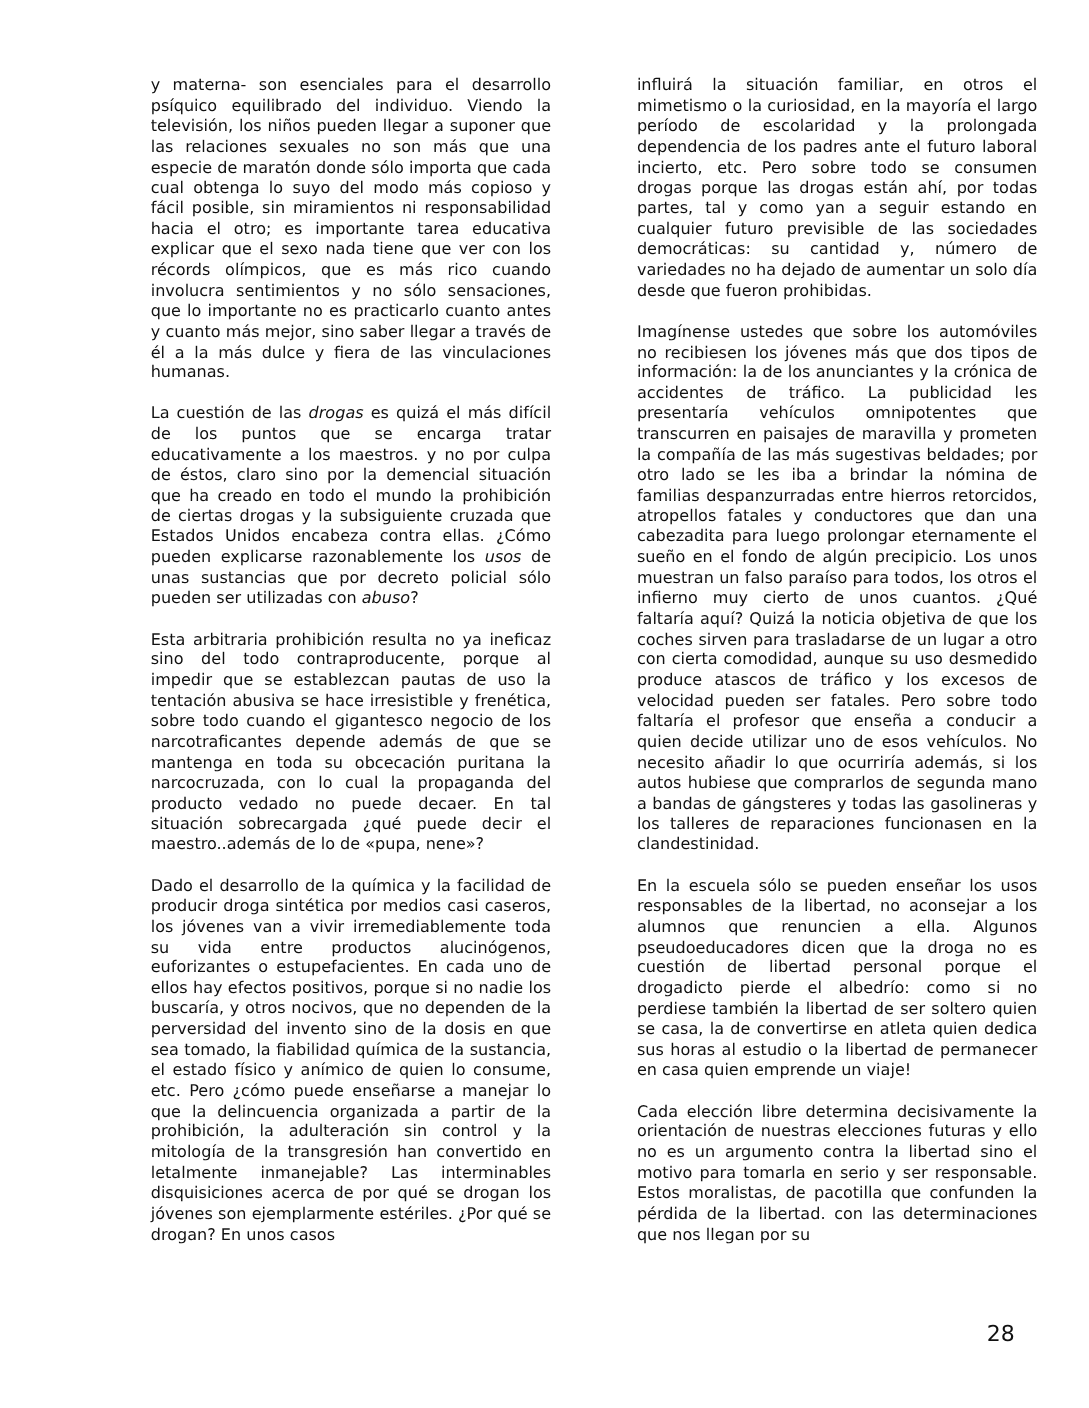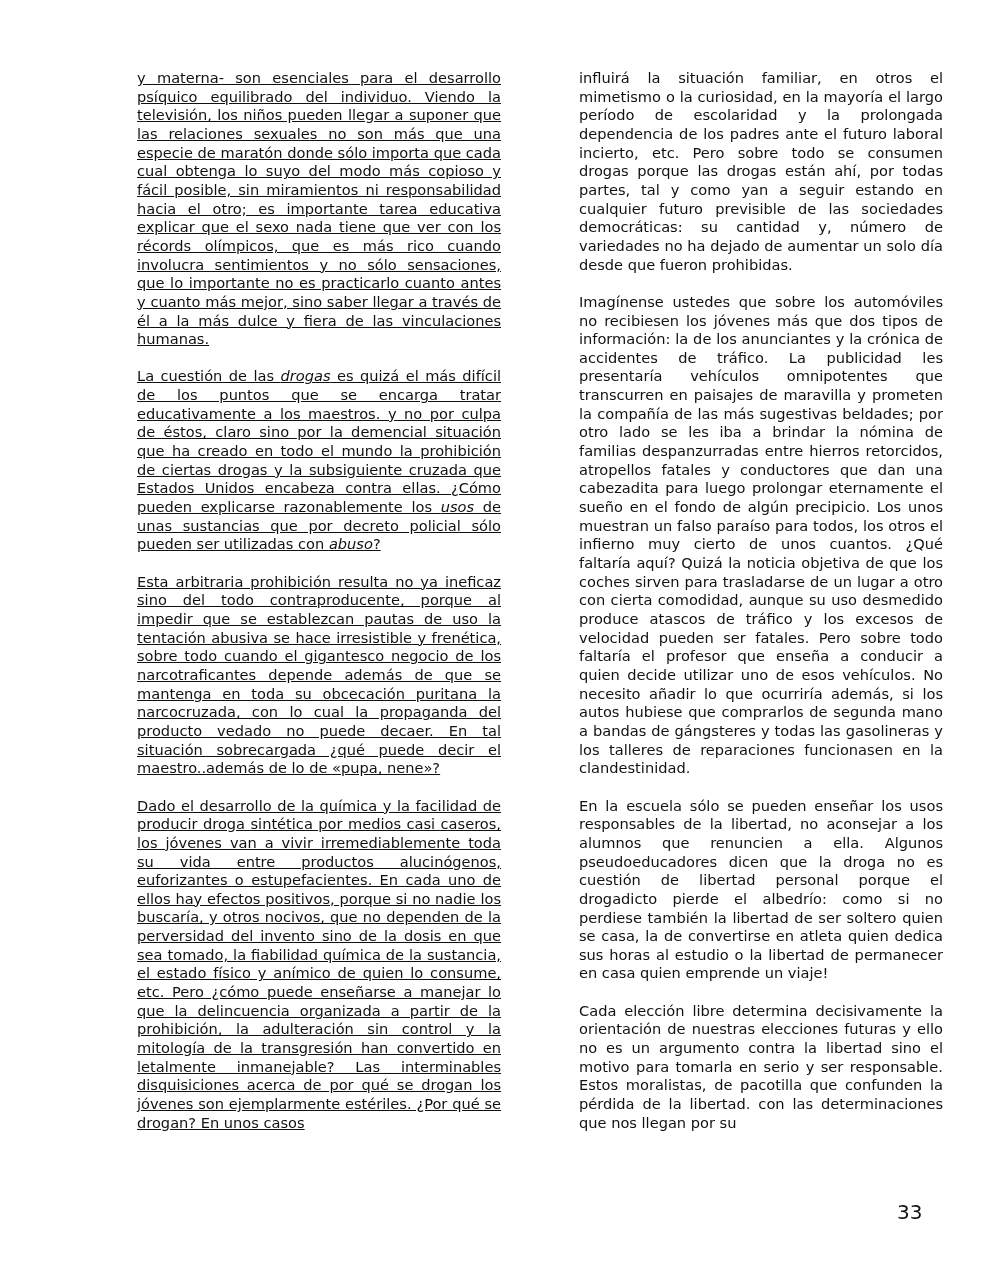--- a/index.html
+++ b/index.html
@@ -17,21 +17,21 @@
     }
     .column {
       position: absolute;
       top: 69px;
       width: 364px;
       font-size: 14.6px;
       line-height: 18.65px;
       text-align: justify;
       letter-spacing: 0px;
     }
-    #col-left { left: 137px; text-decoration: underline; }
+    #col-left { left: 137px; }
     #col-right { left: 579px; }
     .para {
       margin: 0 0 18.65px 0;
     }
     .para:last-child { margin-bottom: 0; }
     .para em { font-style: italic; }
     .page-number {
       position: absolute;
       left: 897px;
       top: 1200px;
@@ -66,13 +66,13 @@
     <span>Imagínense ustedes que sobre los automóviles no recibiesen los jóvenes más que dos tipos de información: la de los anunciantes y la crónica de accidentes de tráfico. La publicidad les presentaría vehículos omnipotentes que transcurren en paisajes de maravilla y prometen la compañía de las más sugestivas beldades; por otro lado se les iba a brindar la nómina de familias despanzurradas entre hierros retorcidos, atropellos fatales y conductores que dan una cabezadita para luego prolongar eternamente el sueño en el fondo de algún precipicio. Los unos muestran un falso paraíso para todos, los otros el infierno muy cierto de unos cuantos. ¿Qué faltaría aquí? Quizá la noticia objetiva de que los coches sirven para trasladarse de un lugar a otro con cierta comodidad, aunque su uso desmedido produce atascos de tráfico y los excesos de velocidad pueden ser fatales. Pero sobre todo faltaría el profesor que enseña a conducir a quien decide utilizar uno de esos vehículos. No necesito añadir lo que ocurriría además, si los autos hubiese que comprarlos de segunda mano a bandas de gángsteres y todas las gasolineras y los talleres de reparaciones funcionasen en la clandestinidad.</span>
   </p>
   <p class="para">
     <span>En la escuela sólo se pueden enseñar los usos responsables de la libertad, no aconsejar a los alumnos que renuncien a ella. Algunos pseudoeducadores dicen que la droga no es cuestión de libertad personal porque el drogadicto pierde el albedrío: como si no perdiese también la libertad de ser soltero quien se casa, la de convertirse en atleta quien dedica sus horas al estudio o la libertad de permanecer en casa quien emprende un viaje!</span>
   </p>
   <p class="para">
     <span>Cada elección libre determina decisivamente la orientación de nuestras elecciones futuras y ello no es un argumento contra la libertad sino el motivo para tomarla en serio y ser responsable. Estos moralistas, de pacotilla que confunden la pérdida de la libertad. con las determinaciones que nos llegan por su</span>
   </p>
 </div>
 
-<div class="page-number">33</div>
+<div class="page-number">28</div>
 
 </body></html>

